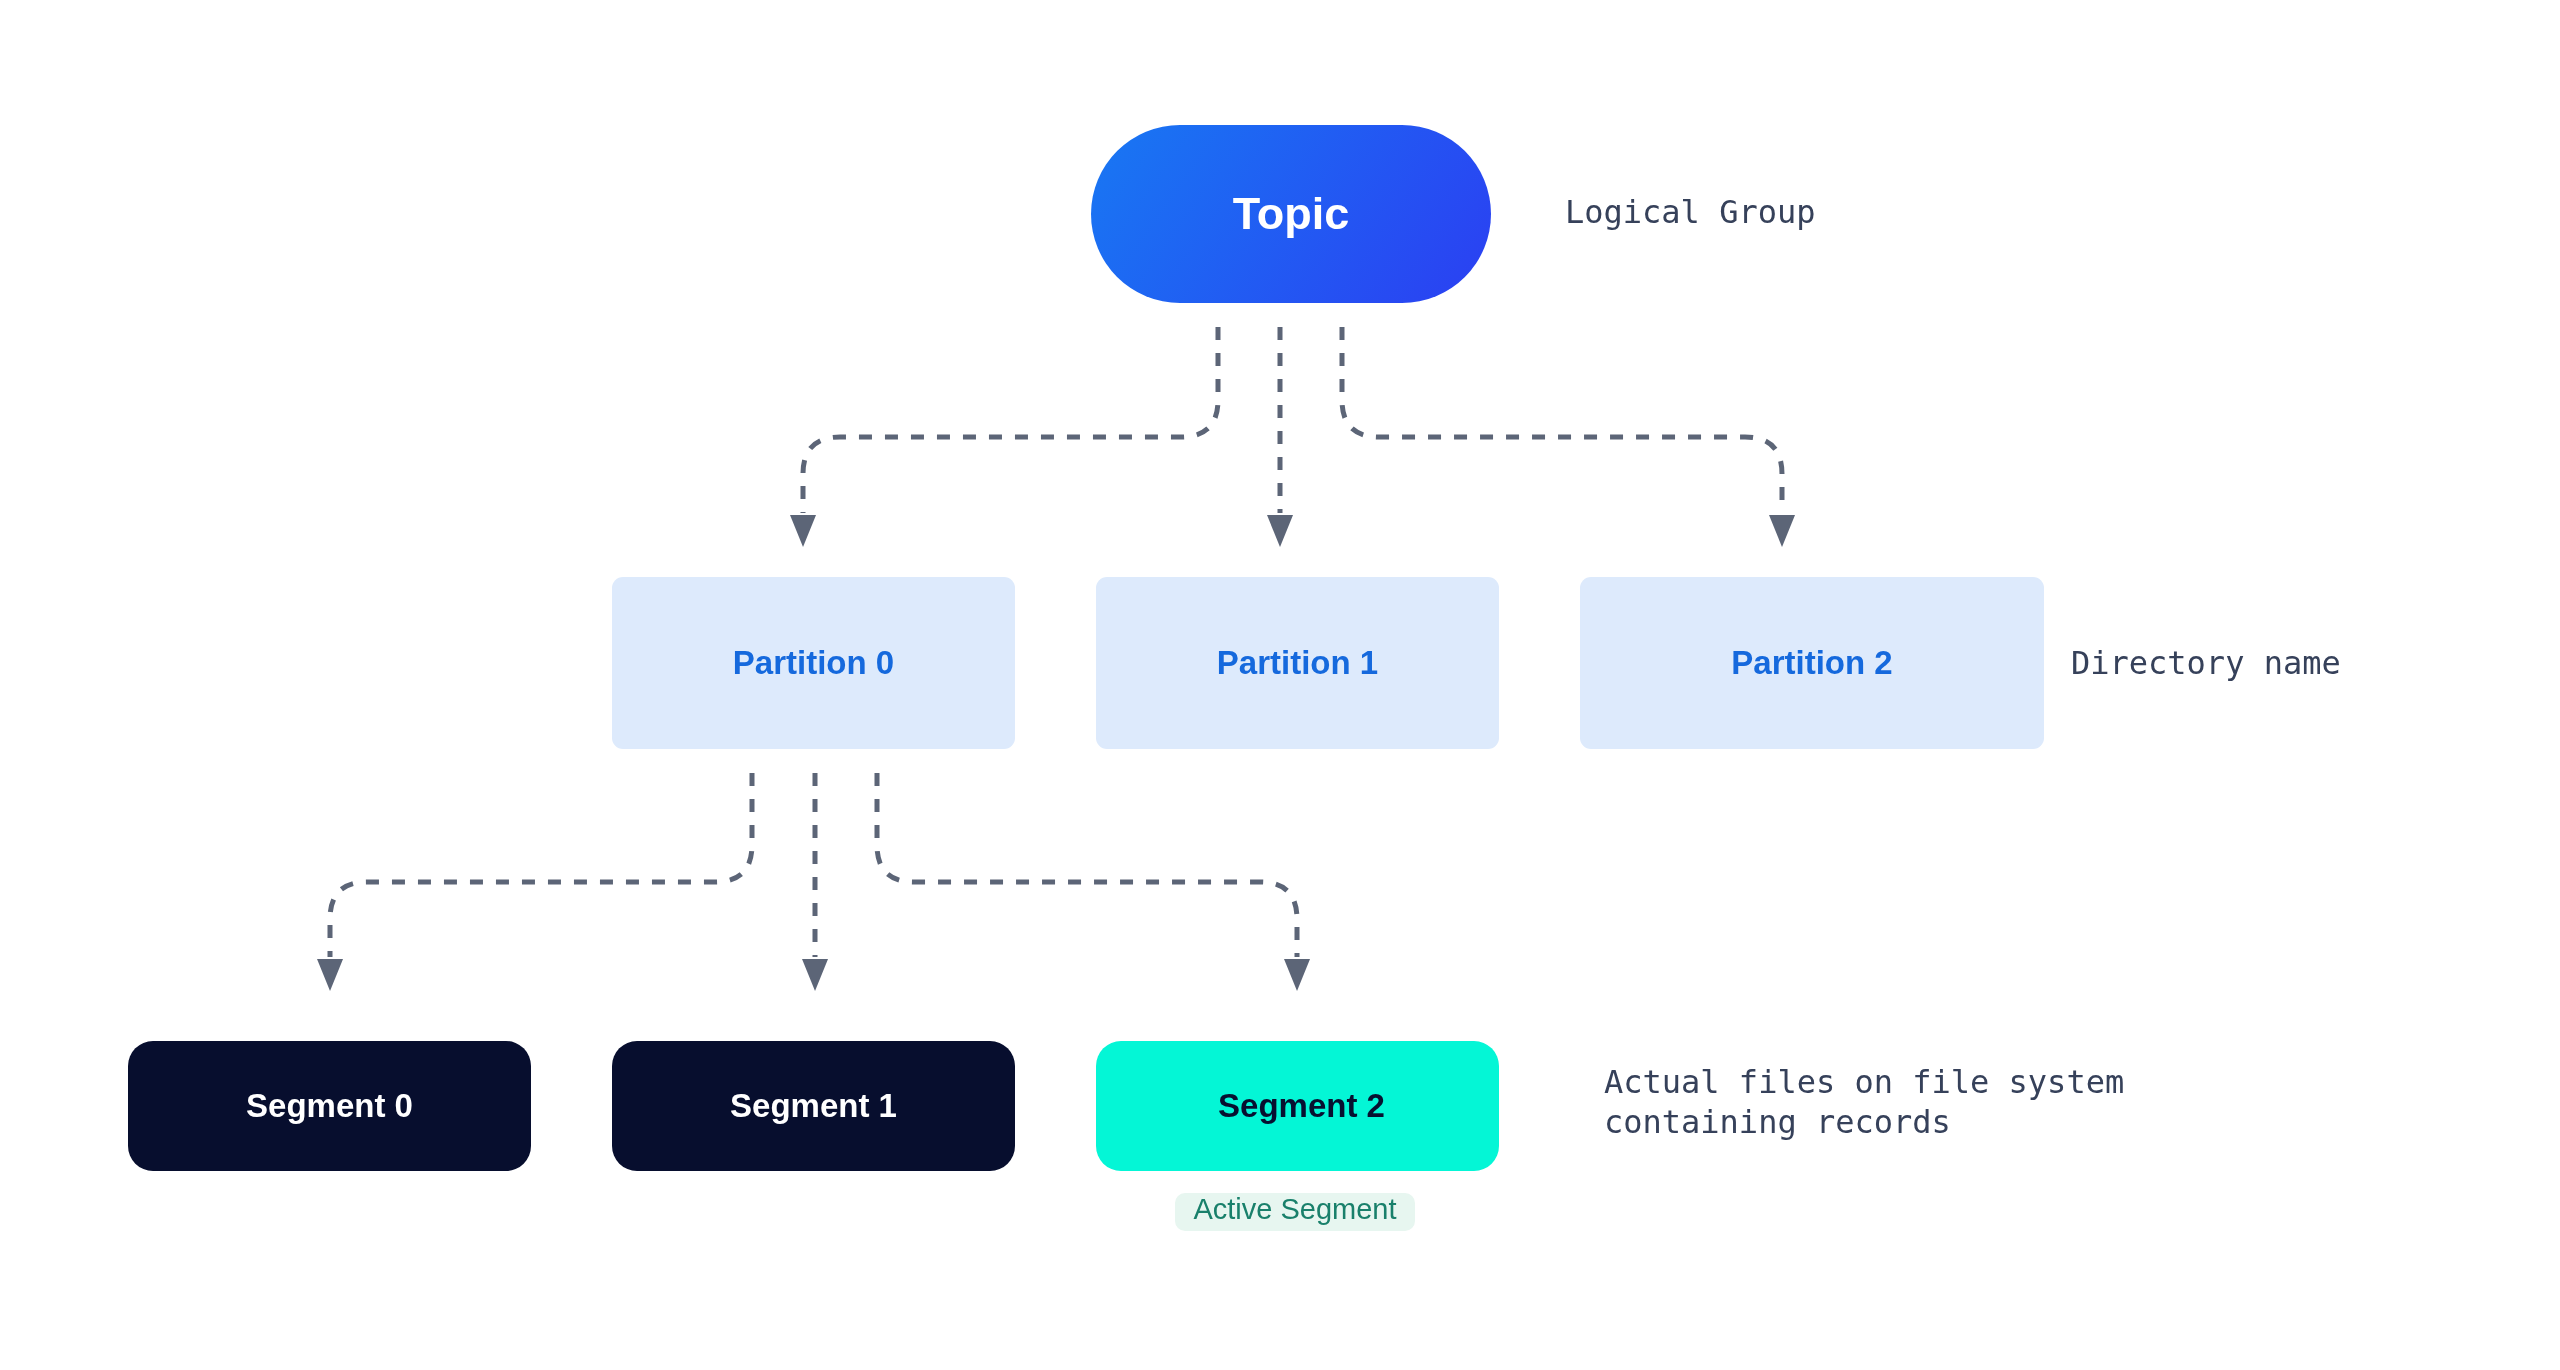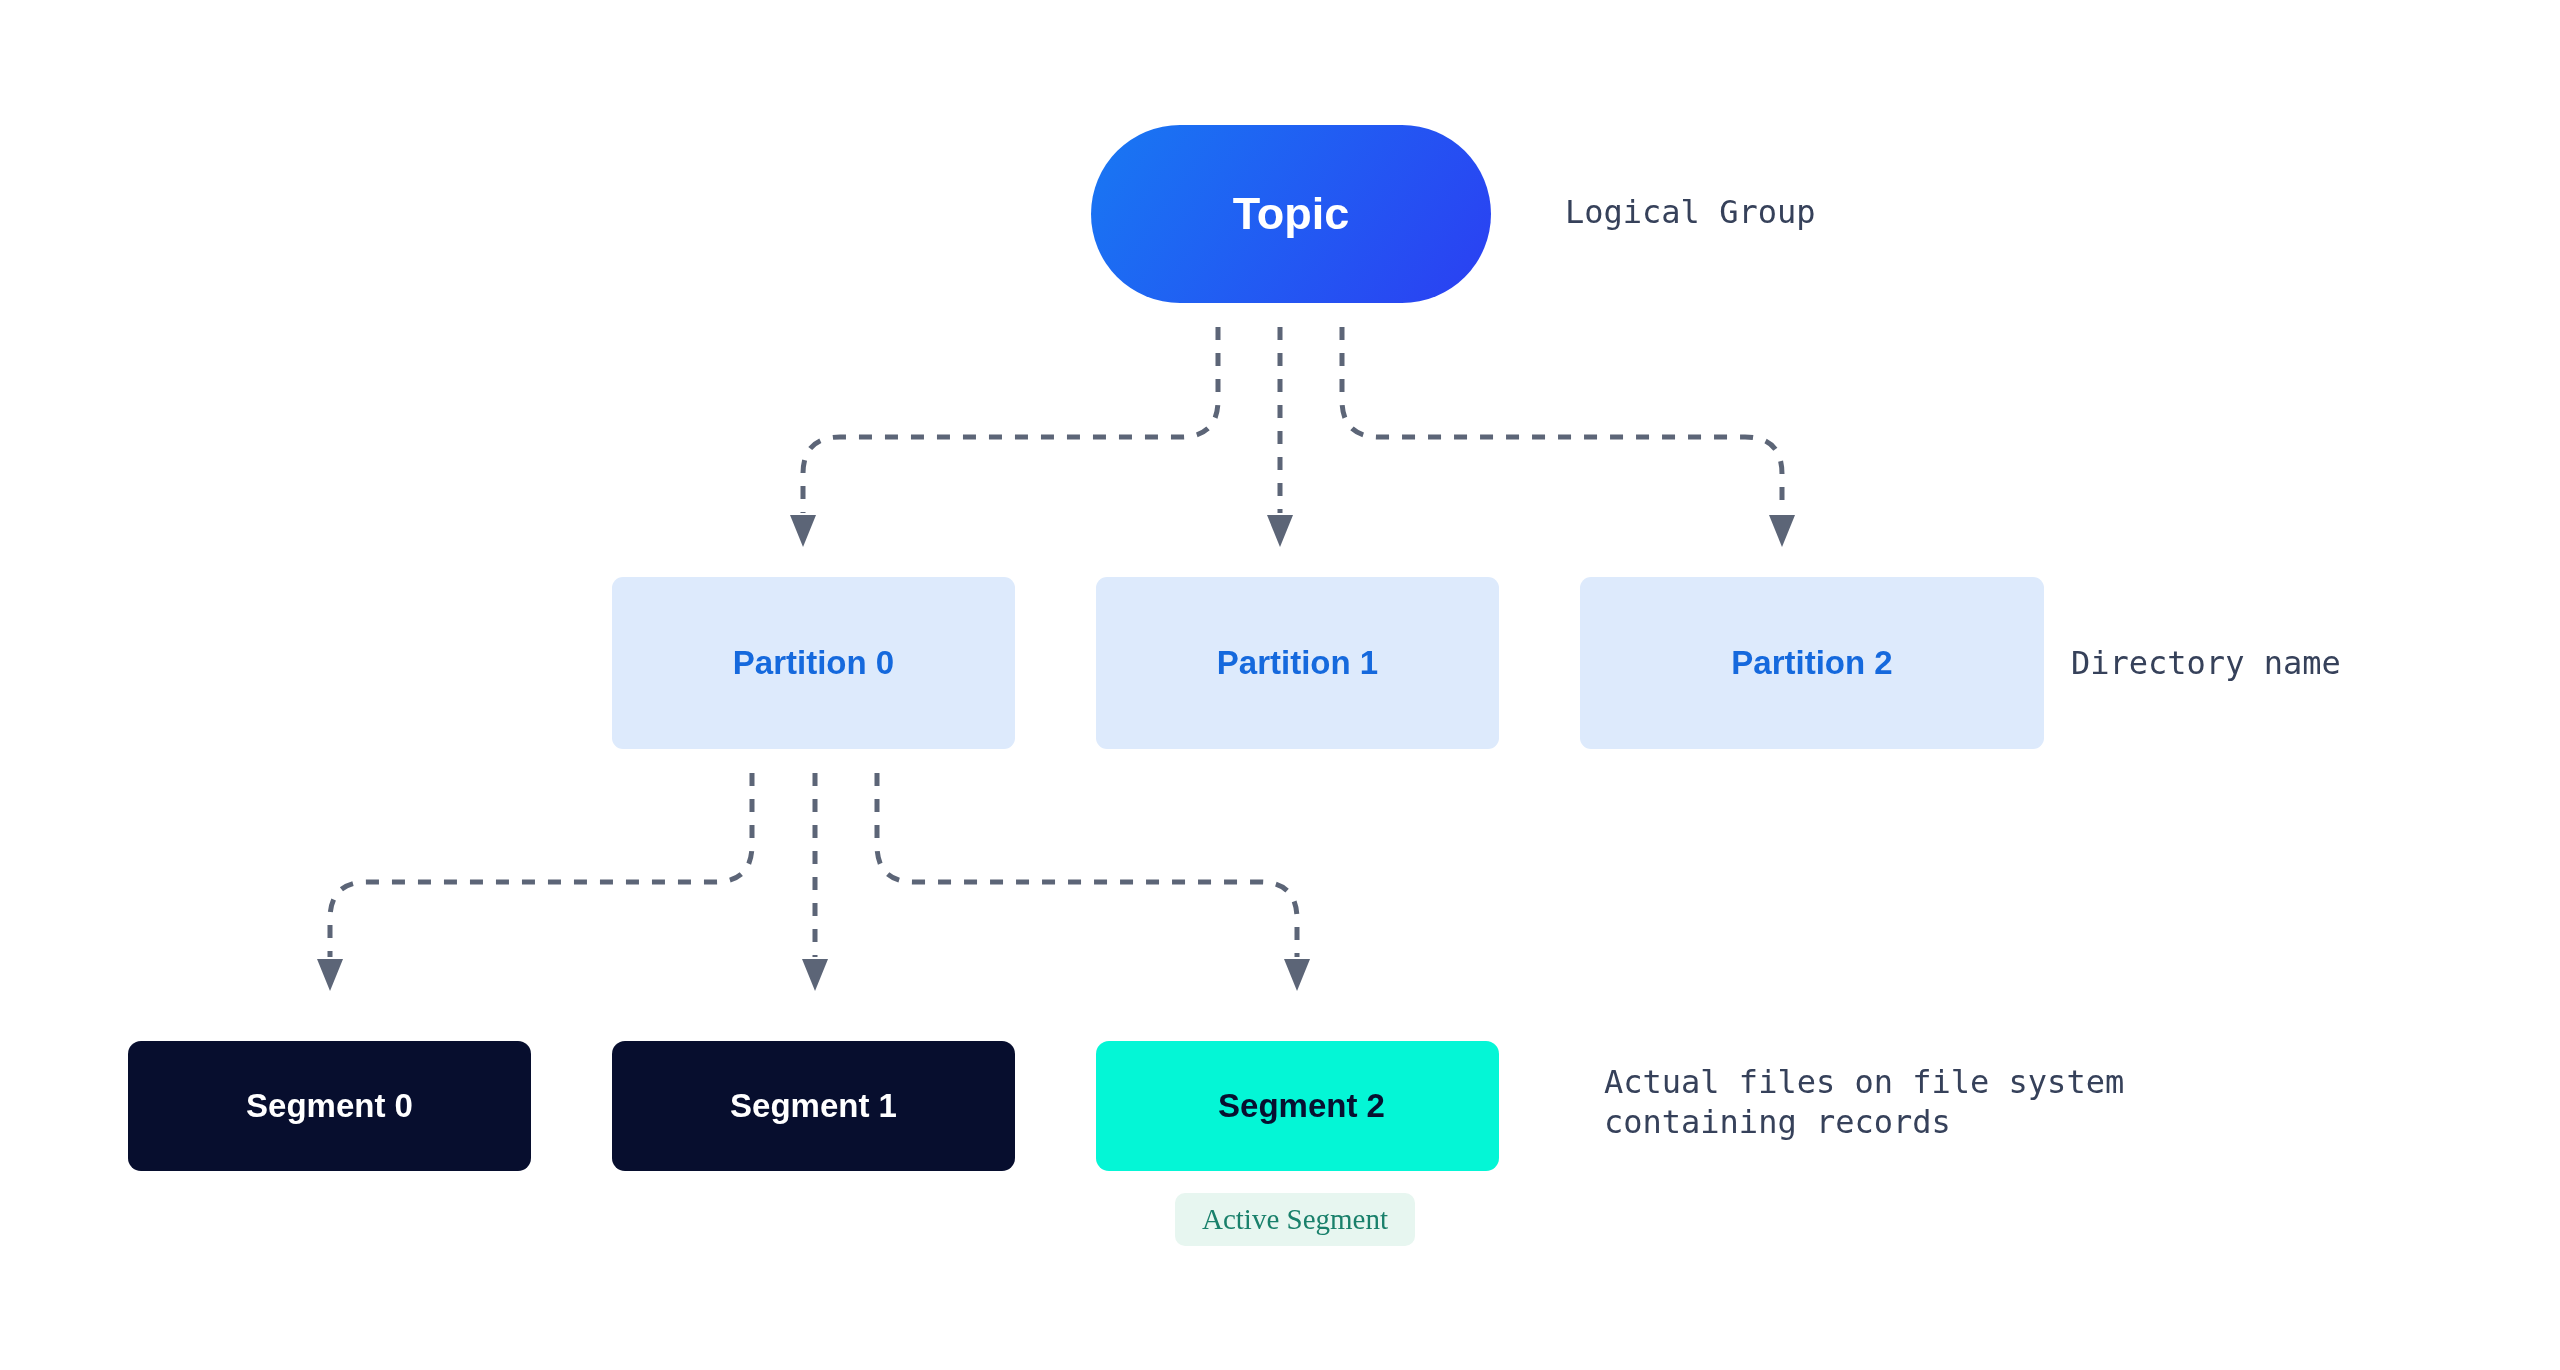--- a/index.html
+++ b/index.html
@@ -52,40 +52,40 @@
   .partition{
     top:577px;width:403px;height:172px;
     border-radius:11px;
     background:var(--partition-fill);
     color:var(--partition-text);
     font-size:33px;
   }
   .p0{left:612px;} .p1{left:1096px;} .p2{left:1580px;width:464px;}
   .segment{
     top:1041px;width:403px;height:130px;
-    border-radius:13px;
+    border-radius:25px;
     background:var(--segment-fill);
     color:var(--segment-text);
     font-size:33px;
   }
   .s0{left:128px;} .s1{left:612px;}
   .s2{
     left:1096px;
     background:var(--active-segment-fill);
     color:var(--active-segment-text);
     padding-left:8px;
   }
   .badge{
     position:absolute;left:1175px;top:1193px;
-    width:240px;height:53px;
-    display:flex;align-items:center;justify-content:center;
+    width:240px;height:38px;
+    display:flex;align-items:flex-start;justify-content:center;
     background:var(--badge-bg);
     color:var(--badge-text);
     border-radius:10px;
-    font-size:29px;font-weight:500;font-family:Liberation Serif, serif;
+    font-size:29px;font-weight:500;
   }
   .annotation{
     position:absolute;
     font-family:"DejaVu Sans Mono", monospace;
     font-size:32px;
     line-height:40px;
     color:var(--annotation-text);
     white-space:pre-line;
   }
   .ann-topic{left:1565px;top:192px;}

